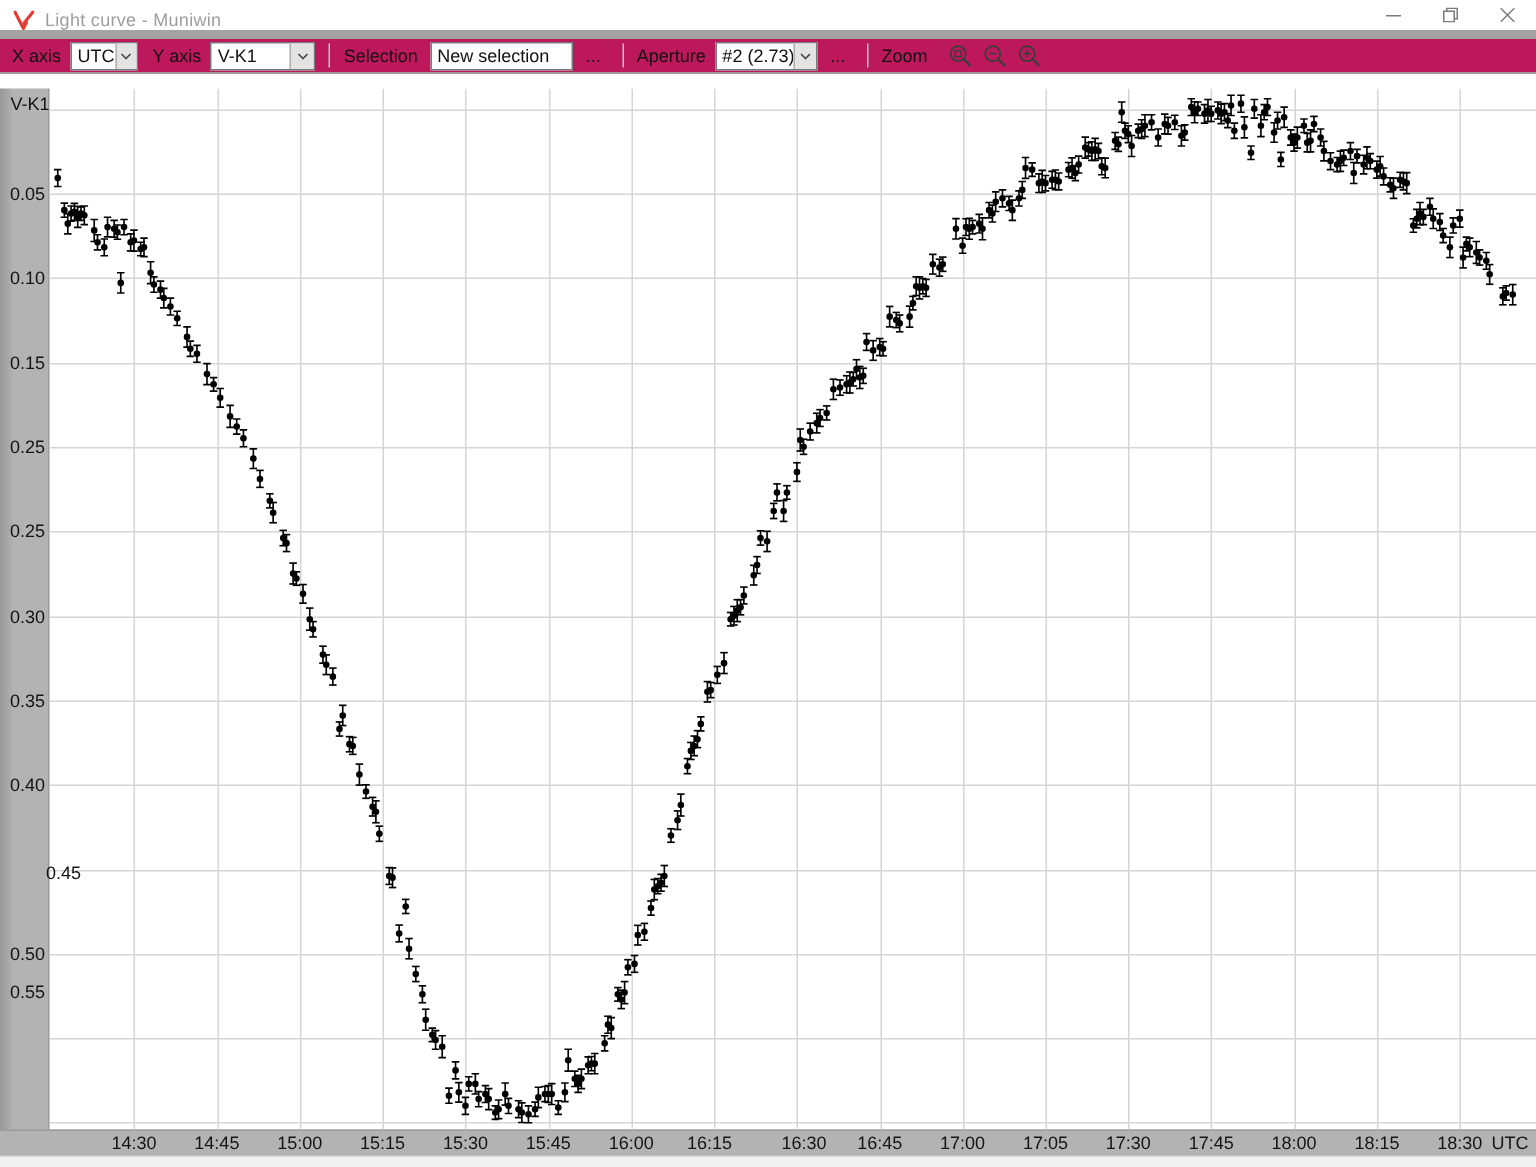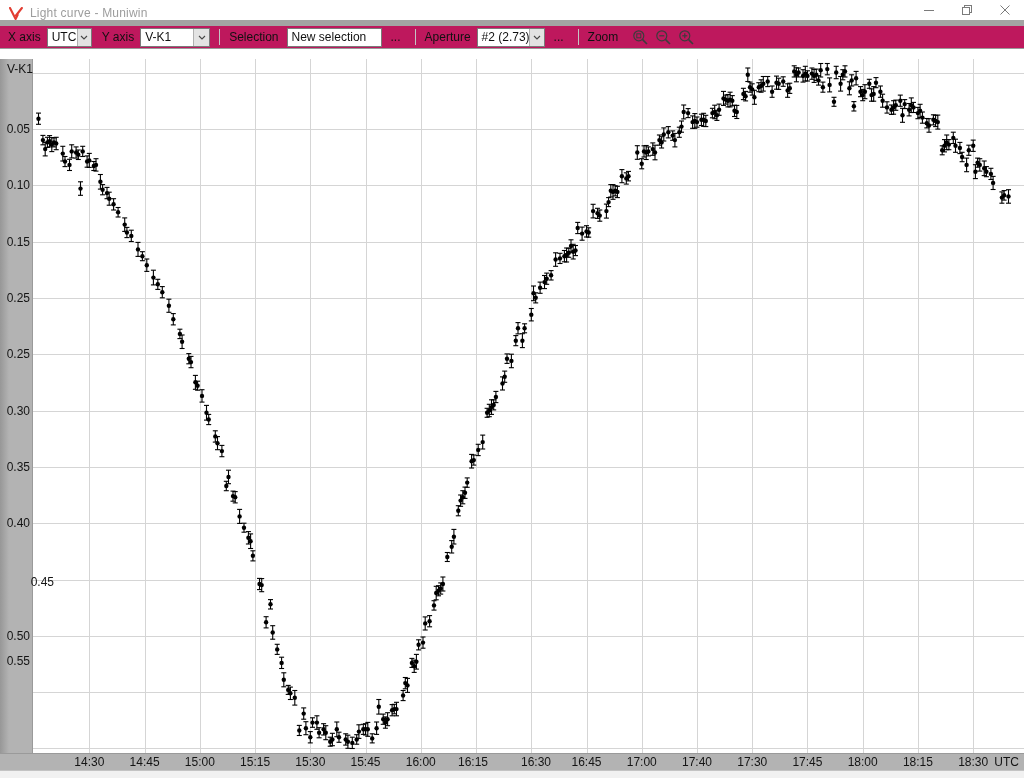--- a/index.html
+++ b/index.html
@@ -1375,21 +1375,21 @@
         <div class="x-tick-label" style="left: 120.584px;">14:45</div>
         <div class="x-tick-label" style="left: 175.824px;">15:00</div>
         <div class="x-tick-label" style="left: 231.064px;">15:15</div>
         <div class="x-tick-label" style="left: 286.303px;">15:30</div>
         <div class="x-tick-label" style="left: 341.543px;">15:45</div>
         <div class="x-tick-label" style="left: 396.783px;">16:00</div>
         <div class="x-tick-label" style="left: 449px;">16:15</div>
         <div class="x-tick-label" style="left: 512px;">16:30</div>
         <div class="x-tick-label" style="left: 562.502px;">16:45</div>
         <div class="x-tick-label" style="left: 617.741px;">17:00</div>
-        <div class="x-tick-label" style="left: 672.981px;">17:40</div>
+        <div class="x-tick-label" style="left: 672.981px;">17:05</div>
         <div class="x-tick-label" style="left: 728.221px;">17:30</div>
         <div class="x-tick-label" style="left: 783.46px;">17:45</div>
         <div class="x-tick-label" style="left: 838.7px;">18:00</div>
         <div class="x-tick-label" style="left: 893.94px;">18:15</div>
         <div class="x-tick-label" style="left: 949.179px;">18:30</div>
       </div>
     <div class="utc-label">UTC</div>
   </div>
 
   <div class="statusbar"></div>

